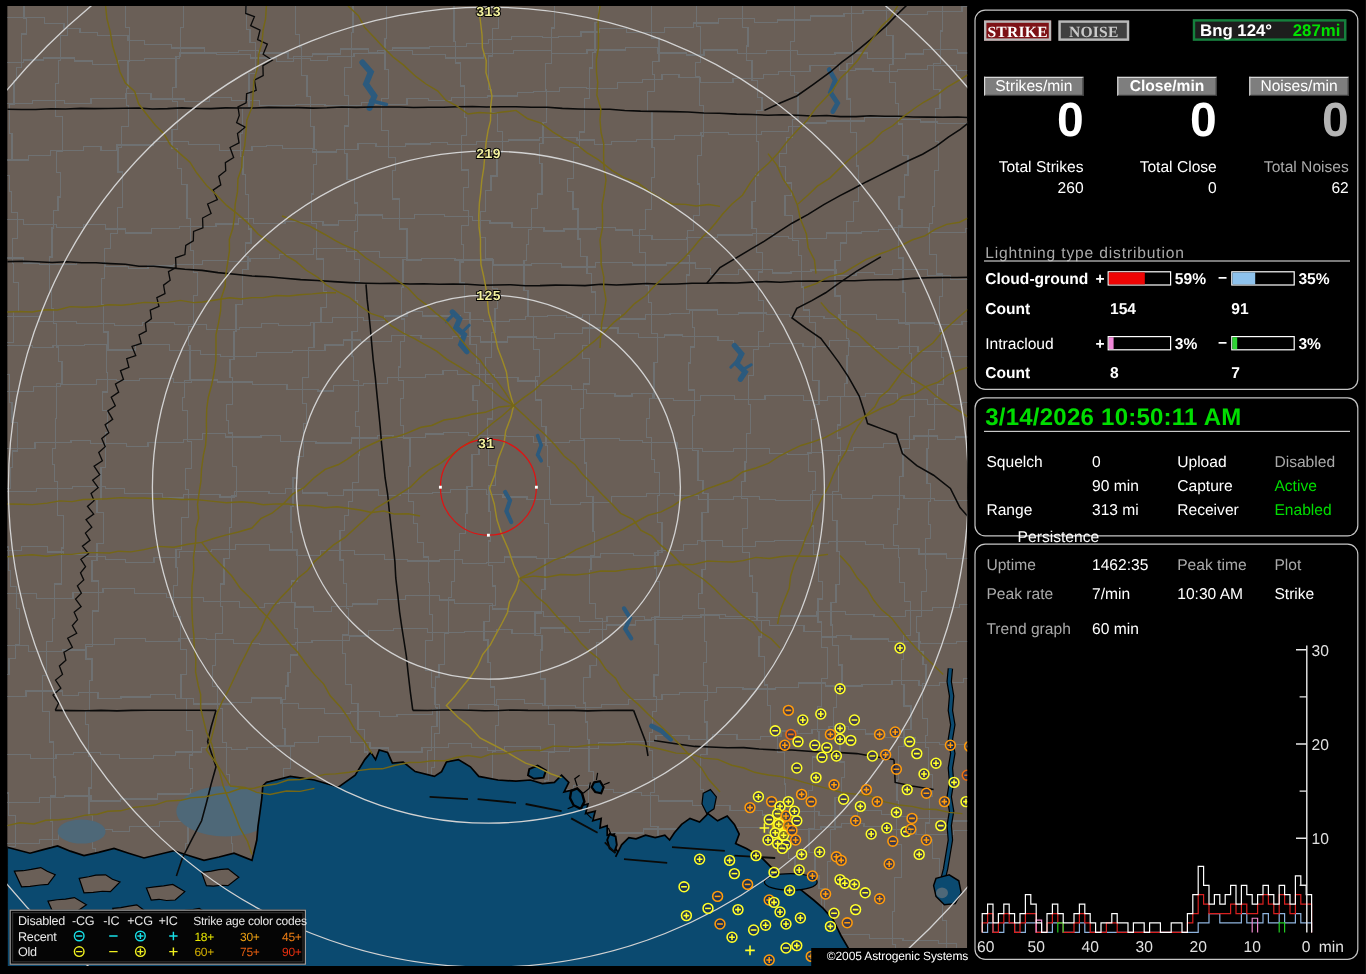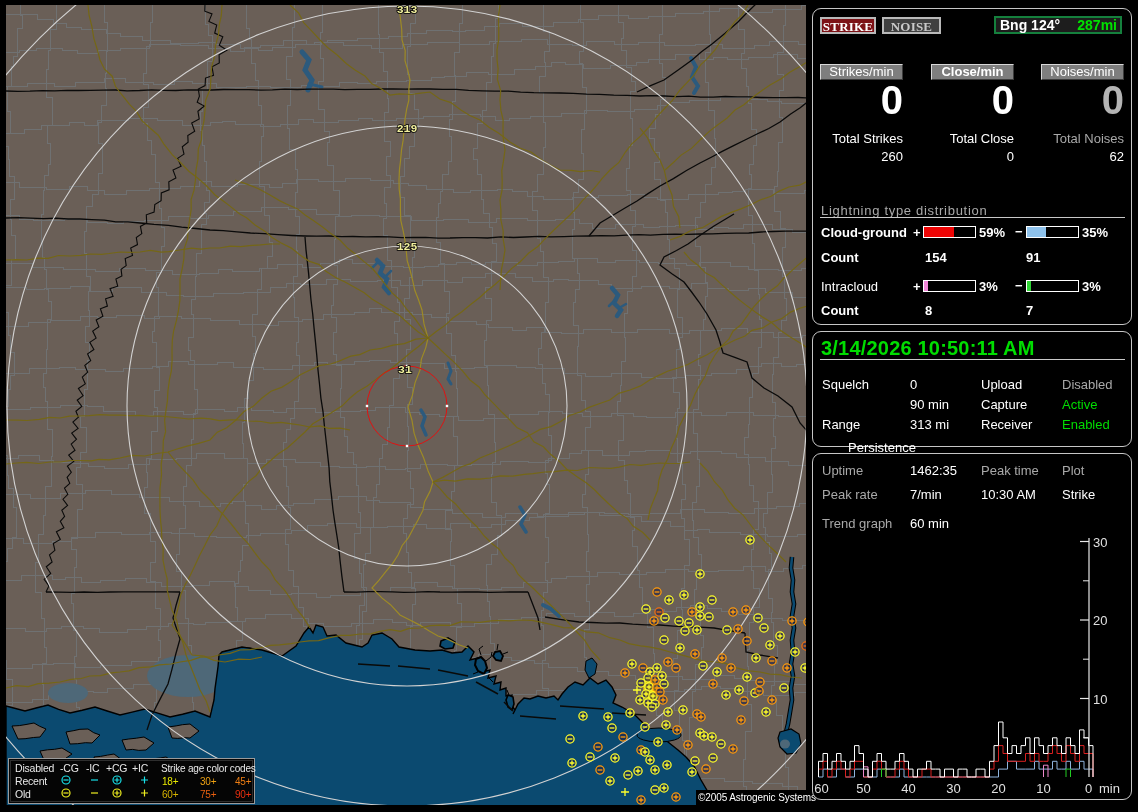--- a/index.html
+++ b/index.html
@@ -439,21 +439,21 @@
   </g>
  </svg>
  <div class="abs" style="left:153px;top:17px;color:#e8e800;font-size:10px;">18+</div>
  <div class="abs" style="left:191px;top:17px;color:#eda113;font-size:10px;">30+</div>
  <div class="abs" style="left:226px;top:17px;color:#ed7d13;font-size:10px;">45+</div>
  <div class="abs" style="left:153px;top:30px;color:#d8b400;font-size:10px;">60+</div>
  <div class="abs" style="left:191px;top:30px;color:#e85f10;font-size:10px;">75+</div>
  <div class="abs" style="left:226px;top:30px;color:#e83010;font-size:10px;">90+</div>
 </div>
 
-<div class="abs" style="left:696px;top:790px;height:15px;background:#000;color:#fff;font-size:10px;line-height:15px;letter-spacing:-0.1px;white-space:nowrap;padding:0 2px;">©2005 Astrogenic Systems</div>
+<div class="abs" style="left:676px;top:790px;height:15px;background:#000;color:#fff;font-size:10px;line-height:15px;letter-spacing:-0.1px;white-space:nowrap;padding:0 13px;">©2005 Astrogenic Systems</div>
 
 <div class="panel" style="top:8px;height:317px;"></div>
 <div class="btn" style="left:820px;top:17px;width:56px;height:17px;background:#7d1216;color:#fff;">STRIKE</div>
 <div class="btn" style="left:882px;top:17px;width:59px;height:17px;background:#404040;color:#c9c9c9;">NOISE</div>
 <div class="abs" style="left:994px;top:16px;width:128px;height:18px;background:#1d1d1d;border:2px solid #15803d;box-sizing:border-box;font-size:14px;line-height:14px;font-weight:bold;">
  <span class="w" style="position:absolute;left:4px;">Bng 124°</span>
     <span style="position:absolute;right:3px;color:#00e000;">287mi</span>
   </div>
 <div class="glabel" style="left:820px;top:64px;width:83px;">Strikes/min</div>
 <div class="glabel" style="left:931px;top:64px;width:83px;font-weight:bold;">Close/min</div>

